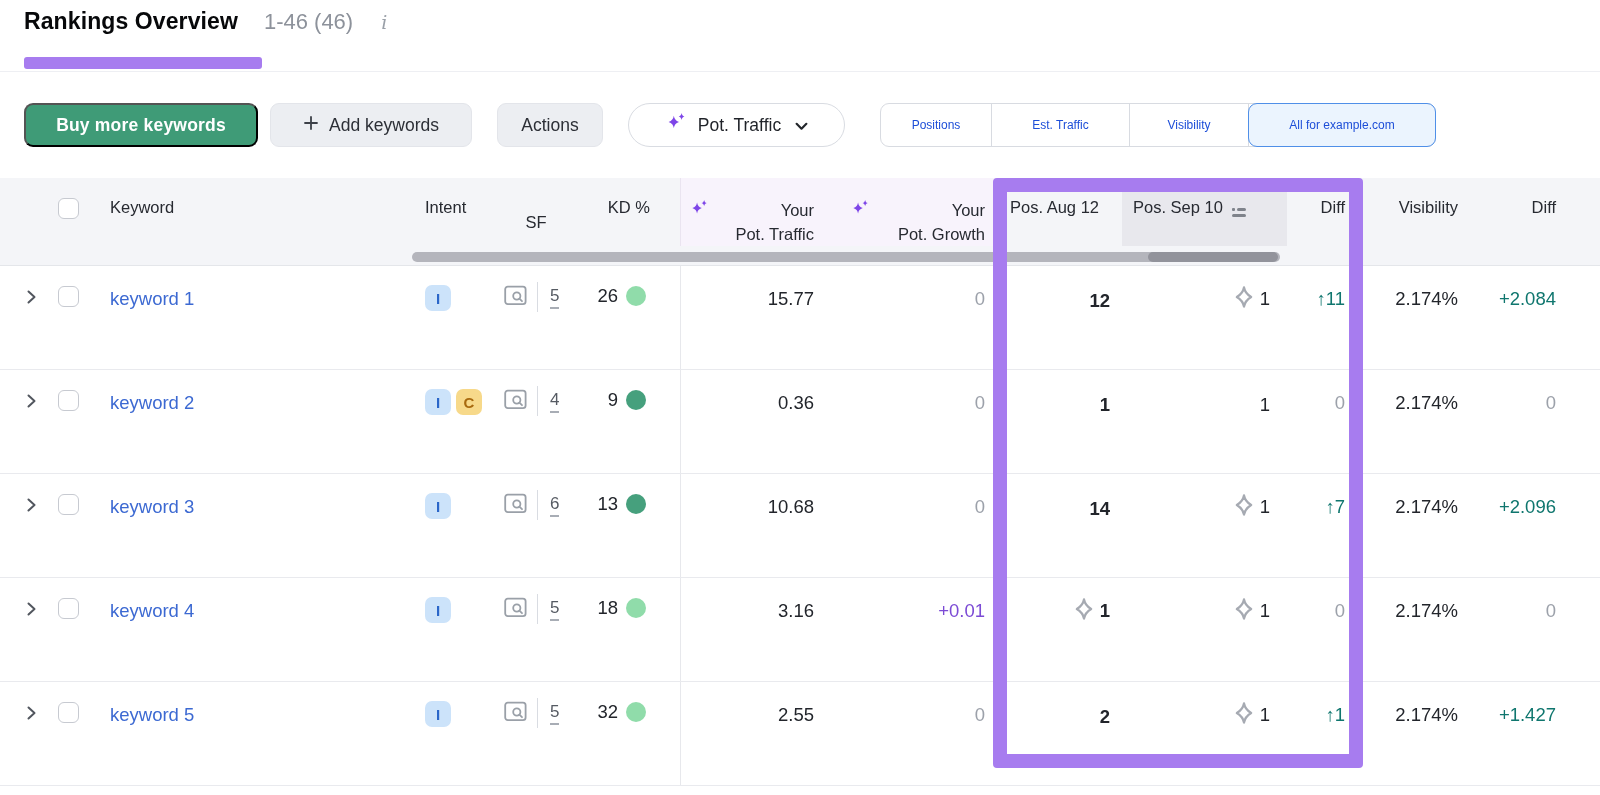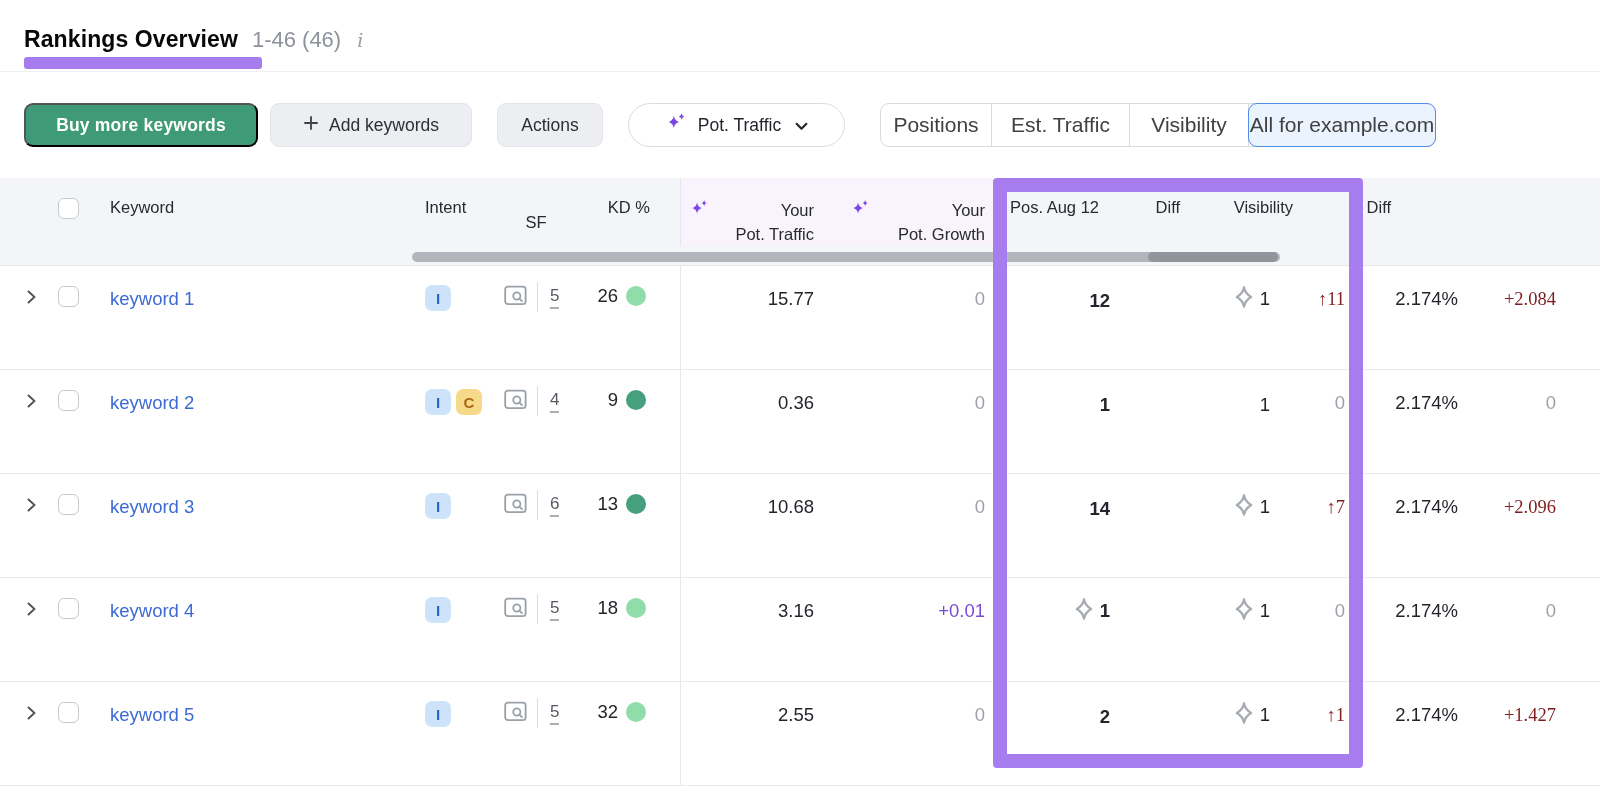--- a/index.html
+++ b/index.html
@@ -2,40 +2,40 @@
 <html><head>
 <meta charset="utf-8">
 <style>
   * { box-sizing: border-box; margin: 0; padding: 0; }
   html,body { background:#fff; }
   .app {
     position: relative; width: 1600px; height: 795px; background:#fff;
     font-family: "Liberation Sans", sans-serif; overflow: hidden; color:#22252B;
   }
   
-  .head-row { position:absolute; left:24px; top:26px; display:flex; align-items:center; gap:14px; }
+  .head-row { position:absolute; left:24px; top:8px; display:flex; align-items:center; gap:26px; }
   .page-title { font-size:23px; font-weight:bold; color:#07080A; letter-spacing:.1px; }
   .page-range { font-size:22px; color:#8D929B; }
   .info-glyph { font-family:"DejaVu Serif", serif; font-style:italic; font-size:19px; color:#9AA0A8; padding-left:2px; }
   .title-underline { position:absolute; left:24px; top:57px; width:238px; height:12px; background:#A77CEF; border-radius:3px; }
   .head-divider { position:absolute; left:0; top:71px; width:1600px; height:1px; background:#EEEFF3; }
 
   
   .btn { position:absolute; top:103px; height:44px; display:inline-flex; align-items:center; justify-content:center;
          font-size:17.5px; border-radius:9px; cursor:pointer; white-space:nowrap; }
   .btn-buy { left:24px; width:234px; background:#3F9B77; color:#fff; font-weight:600; letter-spacing:.2px; }
   .btn-gray { background:#ECEEF2; border:1px solid #E3E5EA; color:#2C2F36; }
   .btn-add { left:270px; width:202px; gap:10px; }
   .btn-actions { left:497px; width:106px; }
   .dd-traffic { left:628px; width:217px; background:#fff; border:1px solid #D9DCE2; border-radius:23px; gap:10px; color:#1F2228; }
   .dd-traffic .lbl { margin-right:4px; }
 
   .segmented { position:absolute; left:880px; top:103px; height:44px; display:flex; border:1px solid #D8DBE1;
                border-radius:9px; background:#fff; }
-  .seg { display:flex; align-items:center; justify-content:center; font-size:21px; color:#404040;
+  .seg { display:flex; align-items:center; justify-content:center; font-size:12px; color:#1d4ed8;
          border-right:1px solid #D8DBE1; cursor:pointer; }
   .seg:last-child { border-right:none; }
   .seg.s0 { width:111px; border-top-left-radius:8px; border-bottom-left-radius:8px; }
   .seg.s1 { width:138px; }
   .seg.s2 { width:119px; }
   .seg.s3 { width:220px; }
   .seg.active { background:#EBF4FE; border:1.5px solid #4F8FE8; border-radius:9px; margin:-1px; width:188px; z-index:2; }
 
   
   .thead { position:absolute; left:0; top:178px; width:1600px; height:88px; background:#F4F5F8;
@@ -82,21 +82,21 @@
   .kw-link { font-size:18.5px; color:#3C69D2; text-decoration:none; cursor:pointer; }
   .badge { width:26px; height:26px; border-radius:7px; display:flex; align-items:center; justify-content:center;
            font-size:15px; font-weight:bold; }
   .badge-I { background:#CCE3FA; color:#2A66C9; }
   .badge-C { background:#F7D98A; color:#A8690E; }
   .sf-wrap { display:flex; align-items:center; height:26px; margin-top:-22px; }
   .sf-div { width:1px; height:30px; background:#D9DCE2; margin:0 12px 0 10px; }
   .sf-num { font-size:17px; color:#565B63; border-bottom:2px dashed #A8ADB5; padding-bottom:1px; cursor:pointer; }
   .val { font-size:18.5px; color:#22252B; line-height:22px; }
   .muted  { color:#9CA1AA; }
-  .up     { color:#7f1d1d;font-family:Liberation Serif, serif; }
+  .up     { color:#0f766e; }
   .purple { color:#7C4BD5; }
   .kd-wrap { display:flex; align-items:center; gap:8px; margin-top:-2px; }
   .kd-dot { width:20px; height:20px; border-radius:50%; }
   .kd-dot.light { background:#90DCAA; }
   .kd-dot.dark  { background:#46A07D; }
   .pos-wrap { display:flex; align-items:center; gap:3px; height:26px; margin-top:2px; }
   .pos-wrap.plain { margin-top:4px; }
 
   
   .annot-rect { position:absolute; left:993px; top:178px; width:370px; height:590px;
@@ -159,20 +159,28 @@
         <span class="h-2l"><span>Your</span><br><span>Pot. Traffic</span></span>
       </div>
       <div class="cell hcell h-pg" style="width:170px">
         <span><svg width="21" height="21" viewBox="0 0 24 24" fill="#7E45E8">
               <path d="M9.2 5c.6 3.4 2 5.2 5.4 6.4-3.4 1.2-4.8 3-5.4 6.4-.6-3.4-2-5.2-5.4-6.4 3.4-1.2 4.8-3 5.4-6.4z"></path>
               <path d="M17.3 2.2c.35 1.9 1.1 2.9 3 3.6-1.9.7-2.65 1.7-3 3.6-.35-1.9-1.1-2.9-3-3.6 1.9-.7 2.65-1.7 3-3.6z"></path>
             </svg></span>
         <span class="h-2l"><span>Your</span><br><span>Pot. Growth</span></span>
       </div>
       <div class="cell hcell h-pa" style="width:122px">Pos. Aug 12</div>
+      <div class="cell hcell h-ps" style="width:165px">
+        <span>Pos. Sep 10</span>
+        <span class="sort-ic"><svg width="15" height="12" viewBox="0 0 15 12" fill="#7F838B">
+              <rect x="0" y="1" width="3" height="3" rx="1"></rect>
+              <rect x="5" y="1" width="9" height="3" rx="1.5"></rect>
+              <rect x="0" y="7" width="14" height="3" rx="1.5"></rect>
+            </svg></span>
+      </div>
       <div class="cell hcell h-d1" style="width:73px">Diff</div>
       <div class="cell hcell h-vis" style="width:110px">Visibility</div>
       <div class="cell hcell h-d2" style="width:130px">Diff</div>
     </div>
     <div class="scroll-track">
       <div class="scroll-thumb"></div>
     </div>
   </div>
 
   <div class="tbody" id="tbody">

